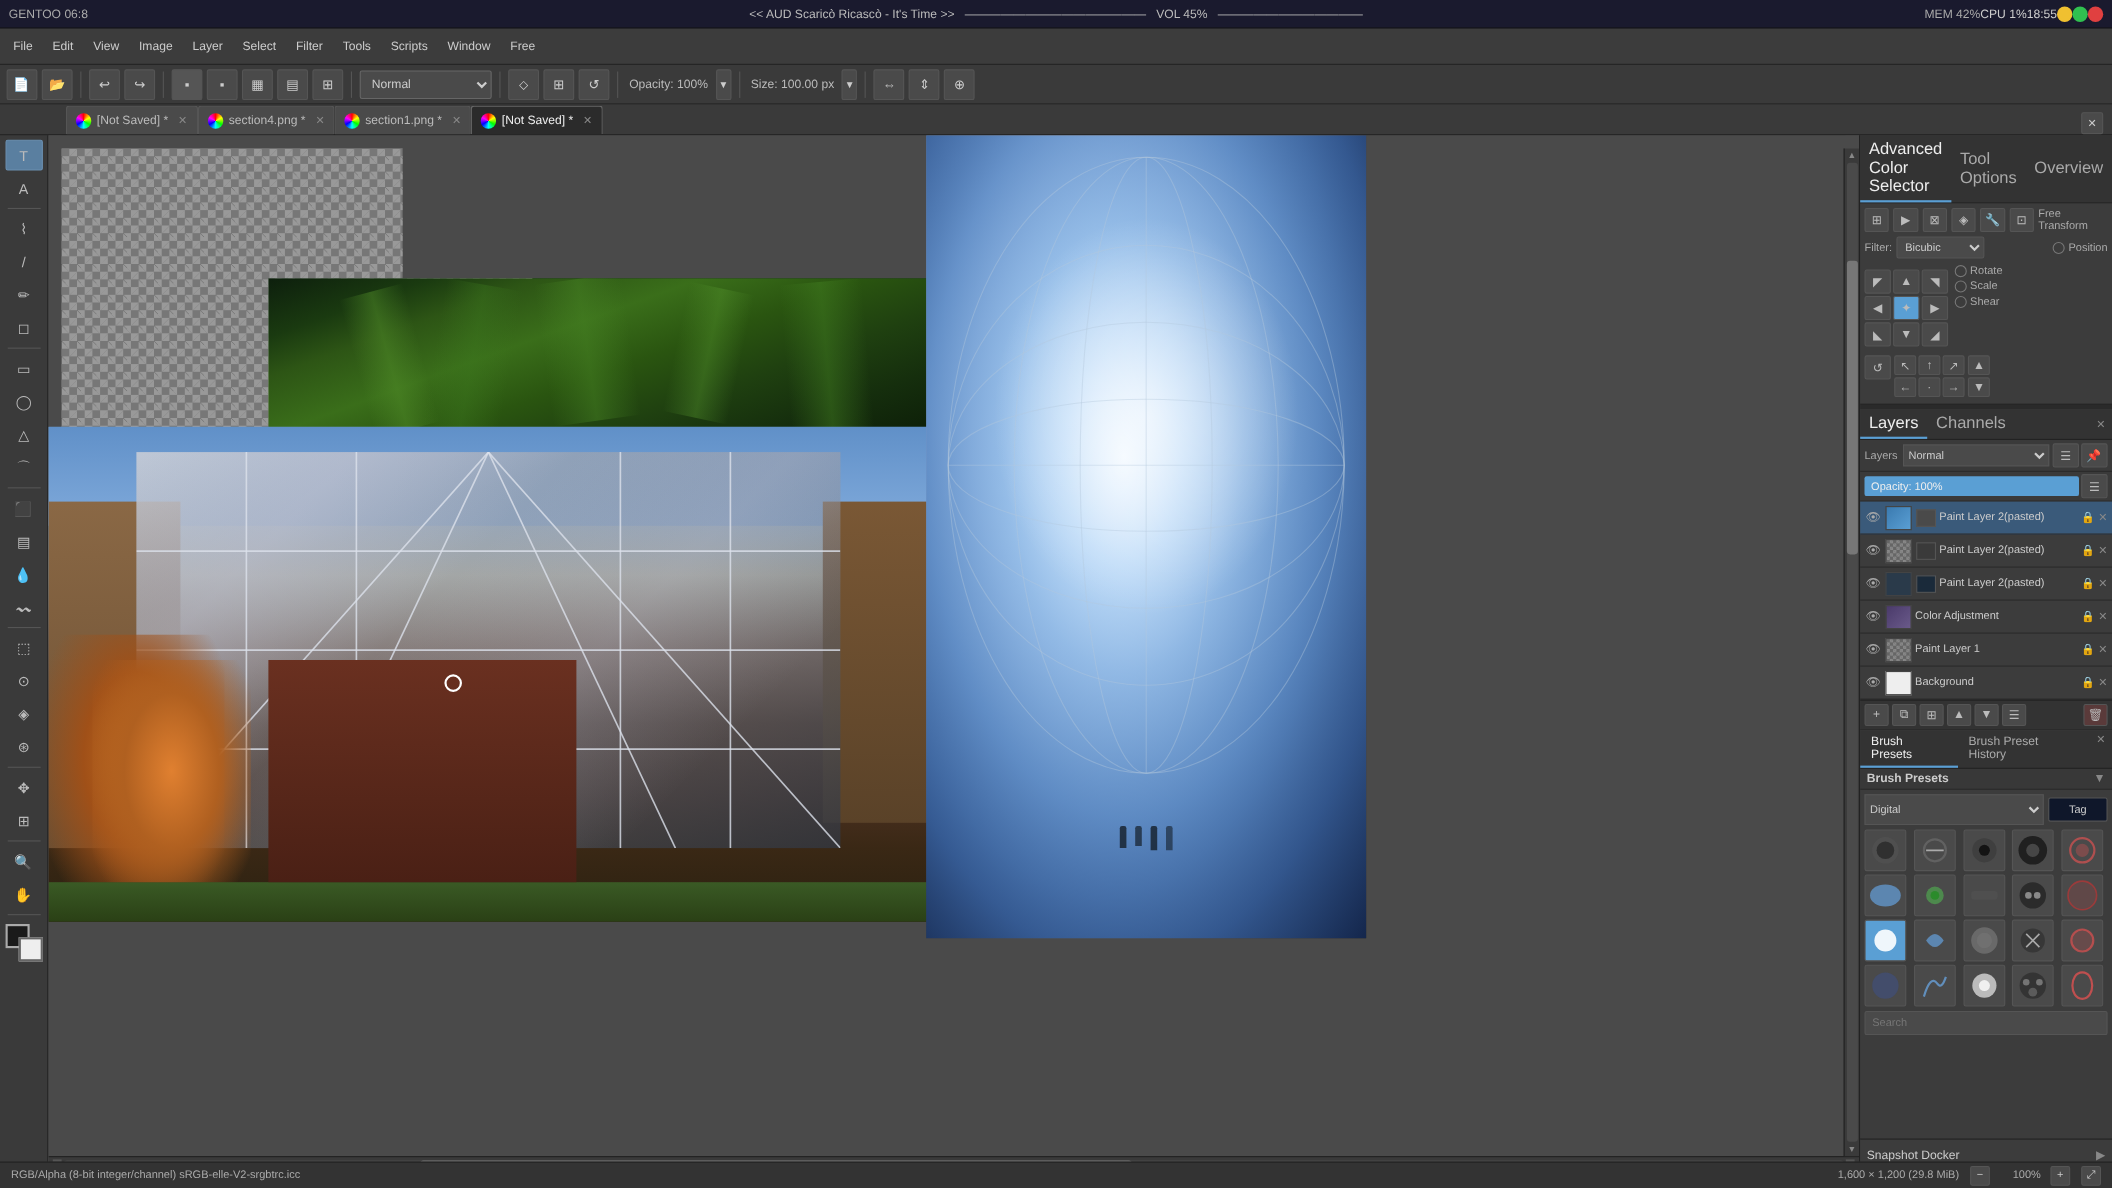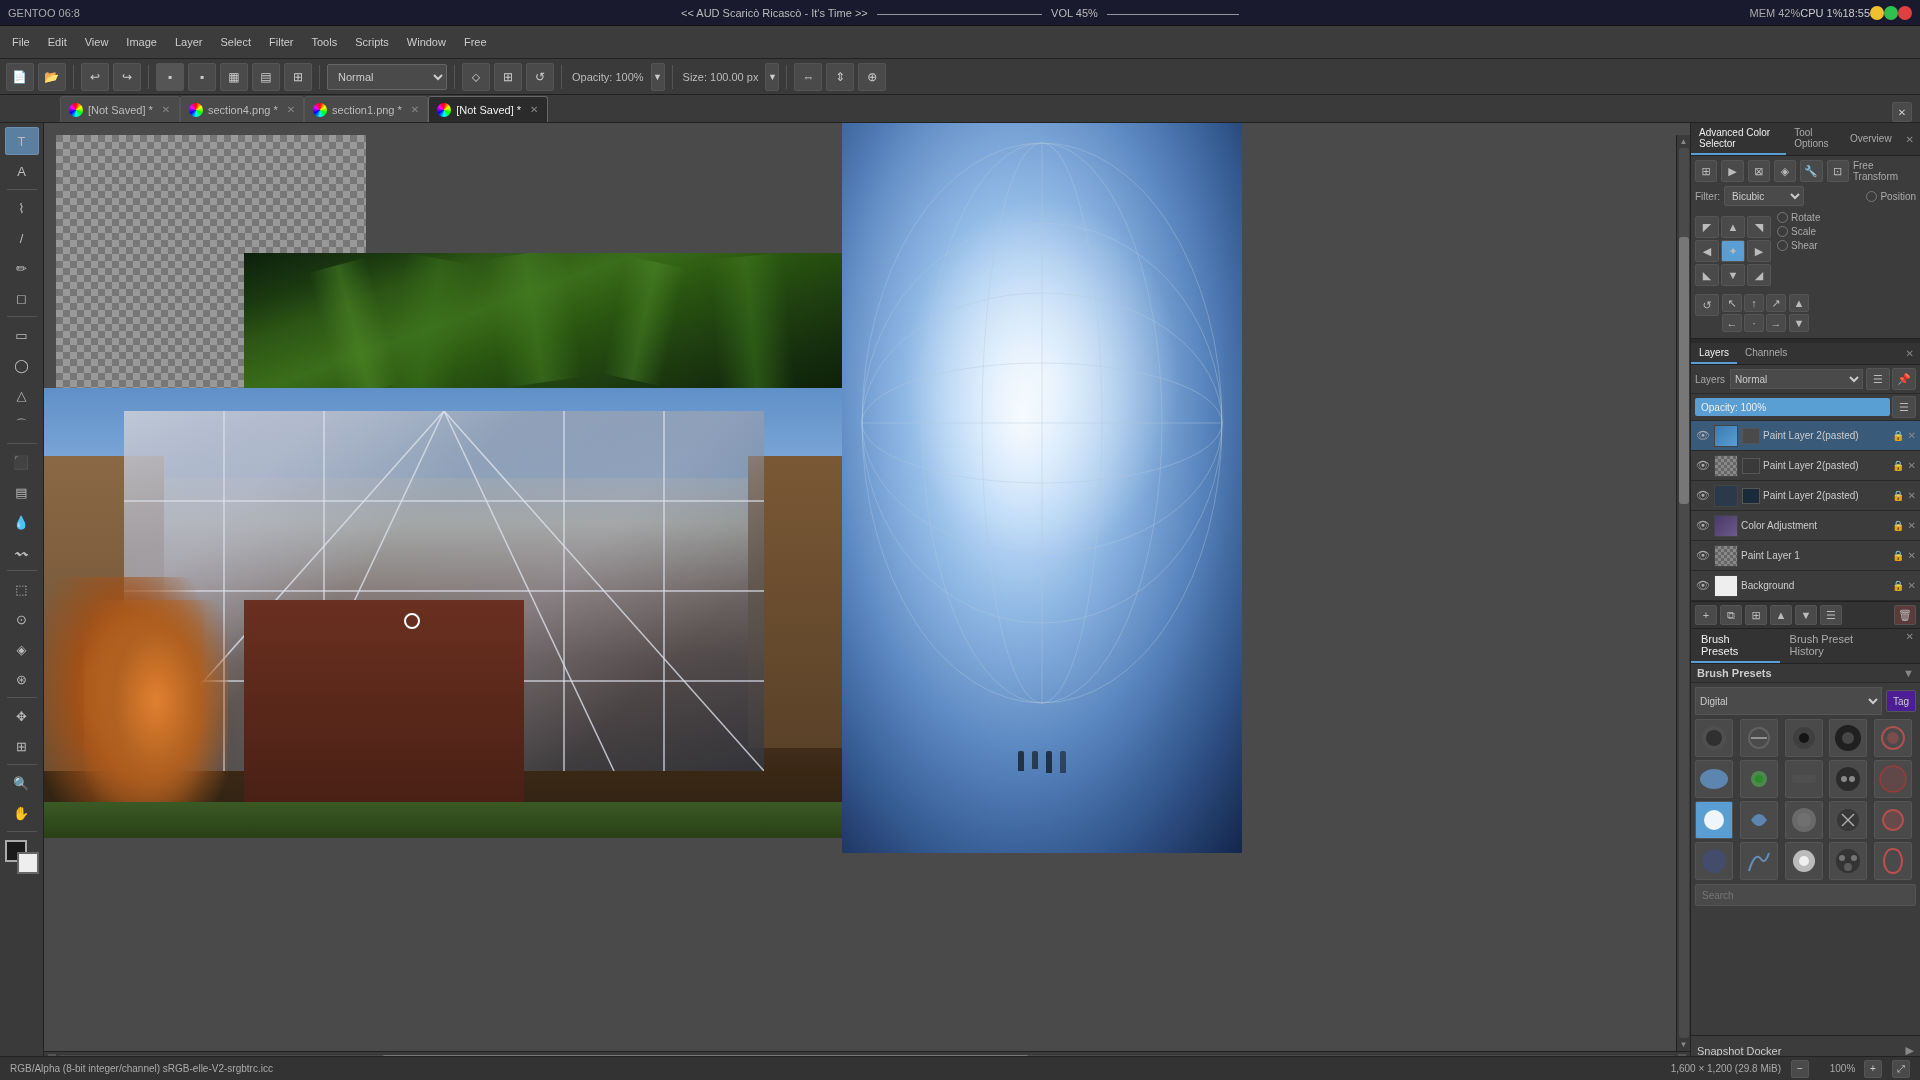--- a/index.html
+++ b/index.html
@@ -237,21 +237,21 @@
     .panel-tab-bar {
       display: flex;
       background: #333;
       border-bottom: 1px solid #222;
       align-items: center;
     }
     .panel-tab {
       padding: 4px 8px;
       cursor: pointer;
       color: #aaa;
-      font-size: 10px;
+      font-size: 15px;
       border-bottom: 2px solid transparent;
     }
     .panel-tab.active {
       color: #eee;
       border-bottom: 2px solid #5a9fd4;
     }
     .panel-collapse-btn {
       margin-left: auto;
       padding: 2px 6px;
       cursor: pointer;
@@ -456,26 +456,26 @@
     }
     .brush-filter-select {
       background: #4a4a4a;
       border: 1px solid #555;
       color: #ccc;
       font-size: 10px;
       height: 28px;
       flex: 1;
     }
     .brush-tag-btn {
-      background: #4c1d95;
+      background: #0f172a;
       border: 1px solid #555;
       color: #ccc;
       font-size: 10px;
       height: 22px;
-      padding: 0 6px;
+      padding: 0 18px;
       cursor: pointer;
       border-radius: 2px;
     }
     .brush-grid {
       display: grid;
       grid-template-columns: repeat(5, 1fr);
       gap: 3px;
     }
     .brush-item {
       width: 38px; height: 38px;

